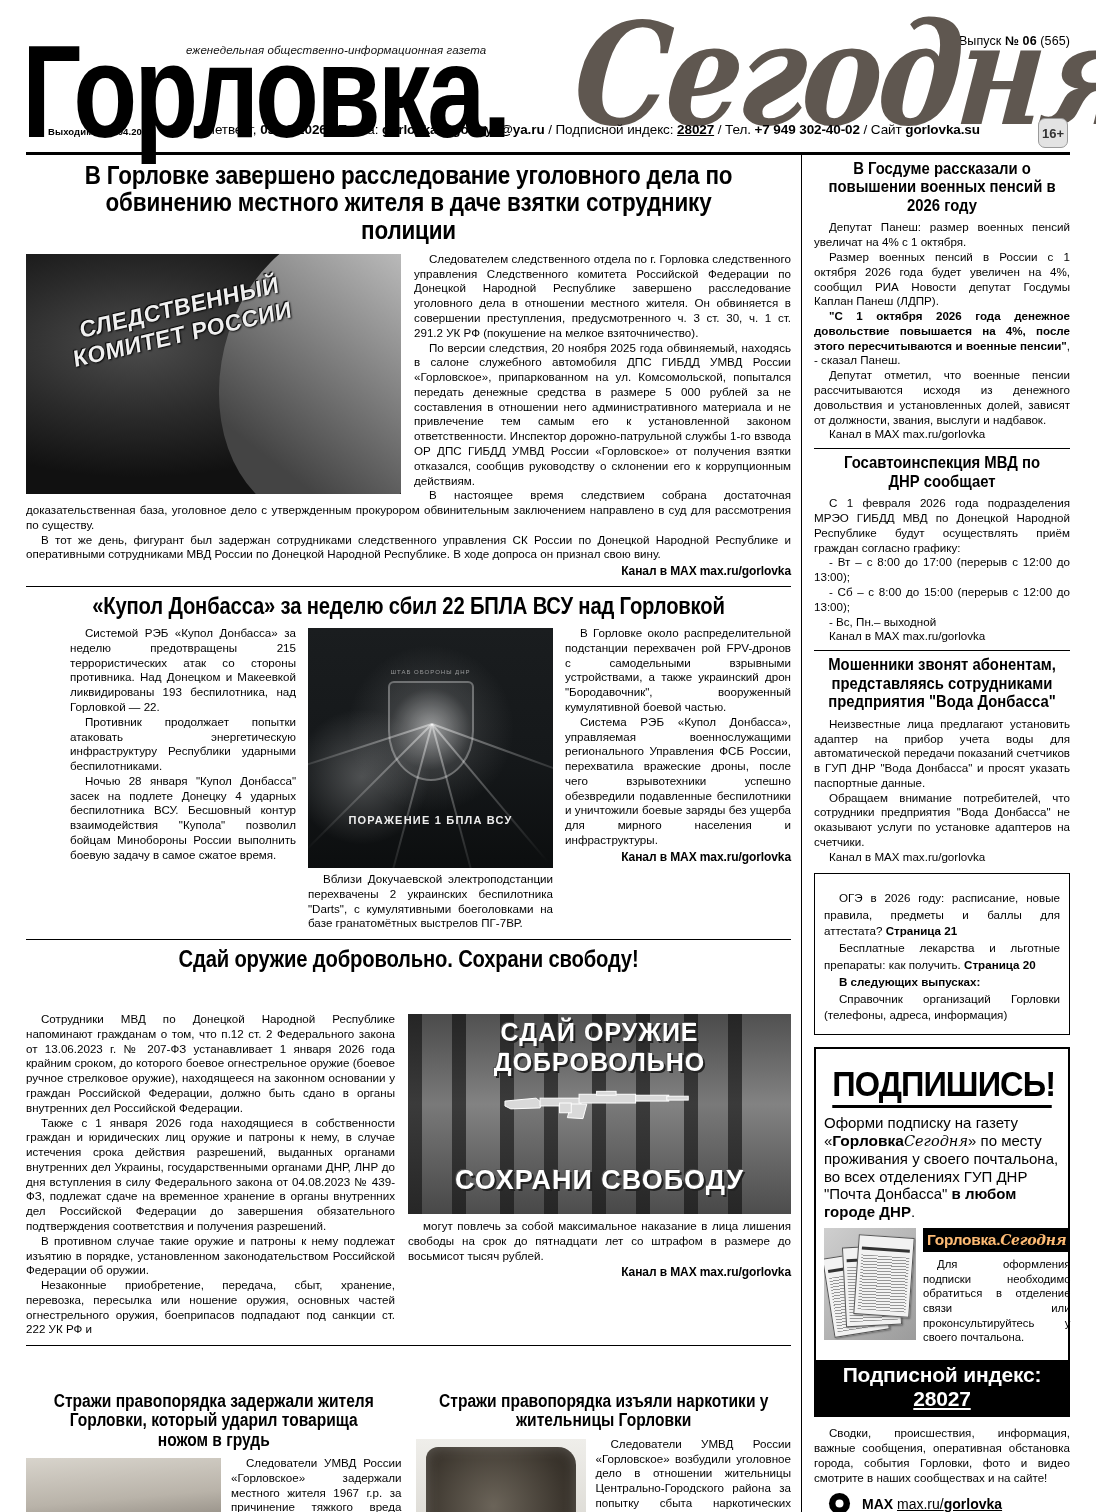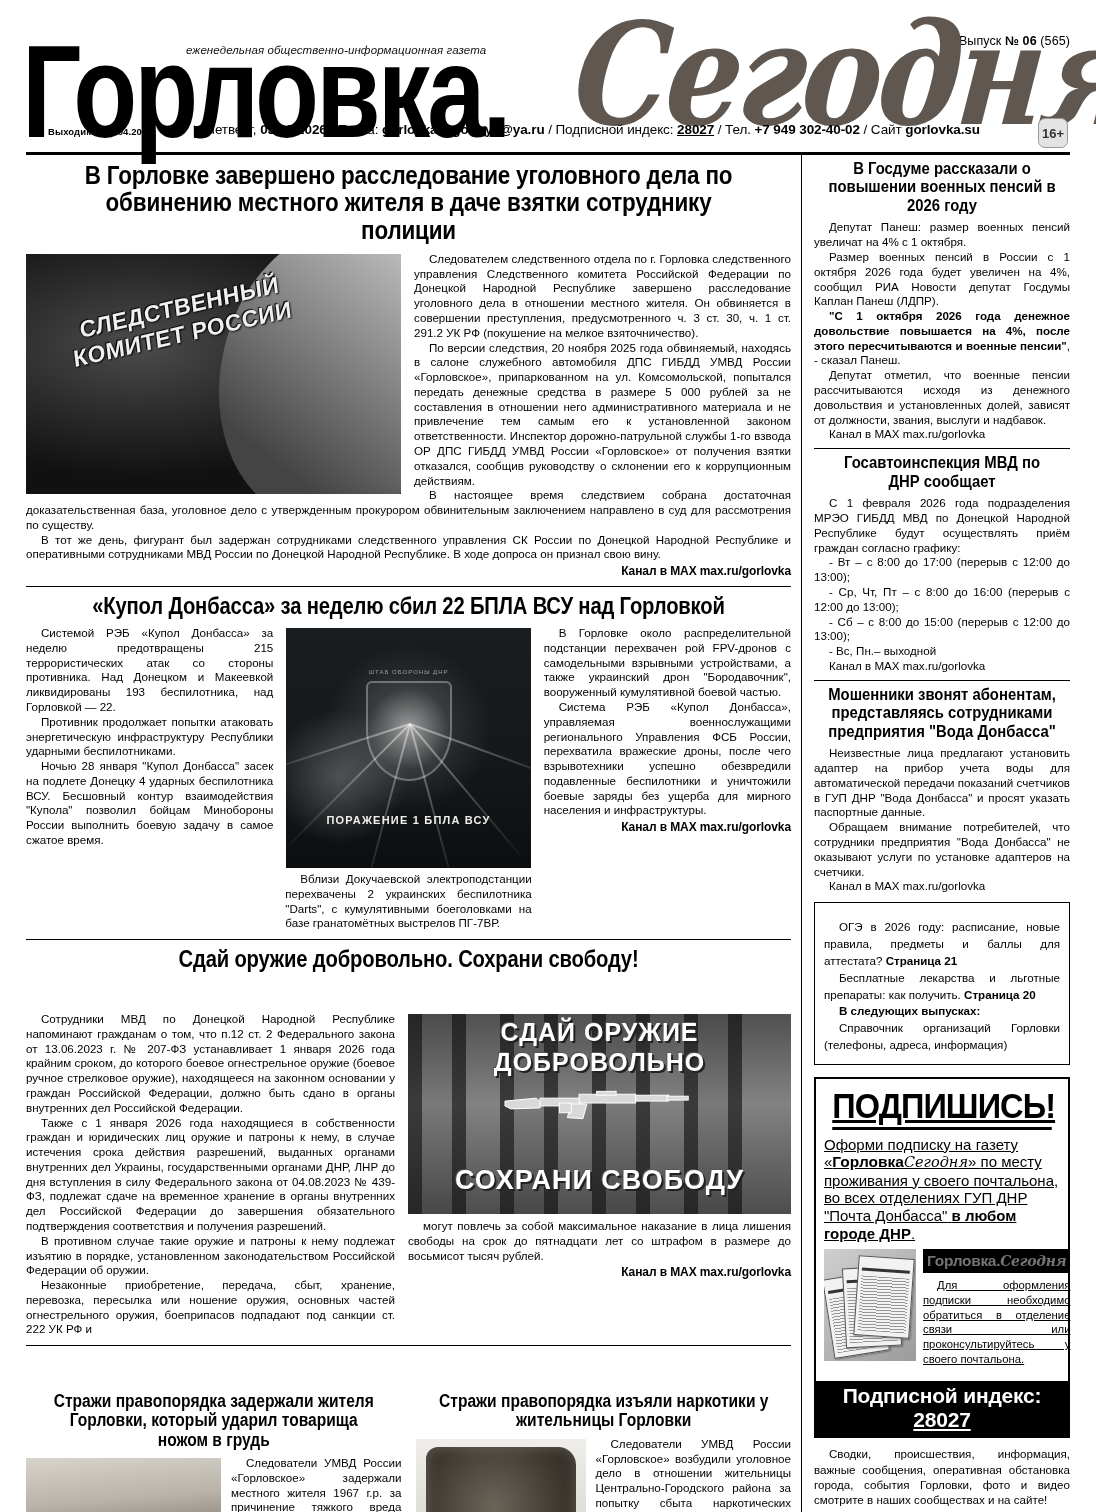--- a/index.html
+++ b/index.html
@@ -102,21 +102,21 @@
   p.body + p.body { margin-top:0; }
   .src {
     font-size:12px; font-weight:bold; text-align:right;
     margin-top:2px; letter-spacing:-.1px;
   }
   .src-plain { font-size:11.6px; text-align:left; text-indent:15px; margin:0; }
 
   
   .cols2 { display:flex; gap:13px;margin-top:40px; }
   .cols2 > div { flex:1; }
-  .cols3 { display:flex; gap:12px; }
+  .cols3 { display:flex; gap:12px;margin-left:44px; }
 
   
   .photo { position:relative; overflow:hidden; background:#777; }
 
   .ph-sk {
     width:375px; height:240px; float:left; margin:2px 13px 4px 0;
     background:
       radial-gradient(ellipse 70% 55% at 30% 38%, #4c4c4c 0%, #2a2a2a 55%, #111 100%),
       linear-gradient(150deg,#b9b9b9 0%,#8f8f8f 22%,#3c3c3c 45%,#262626 70%,#0d0d0d 100%);
   }
@@ -213,21 +213,21 @@
   }
 
   
   .box-outline {
     border:1.5px solid #000; padding:16px 9px 10px 9px; margin:10px 0 0 0;
   }
   .box-outline p { font-size:11.6px; line-height:1.45; text-indent:15px; margin:0; text-align:justify;}
   .box-outline b { font-weight:bold; }
 
   .sub-ad { border:2px solid #000; margin:12px 0 0 0; padding:0; }
-  .sub-ad-inner { padding:6px 8px 8px 8px;text-decoration:underline; }
+  .sub-ad-inner { padding:14px 8px 8px 8px; }
   .sub-title {
     font-size:35px; font-weight:bold; text-align:center;
     letter-spacing:-1px; border-bottom:3px solid #000;
     padding-bottom:1px; margin:1px 0 6px 0;
     transform:scaleX(.93); transform-origin:center;
   }
   .sub-body { font-size:15px; line-height:1.18; text-align:left; }
   .sub-body .br-gor { font-weight:bold; font-size:15.5px; }
   .sub-body .br-seg { font-family:"DejaVu Serif", serif; font-style:italic; font-size:14.5px; }
   .sub-flex { display:flex; gap:7px; margin-top:7px; align-items:flex-start; }
@@ -245,21 +245,21 @@
     content:""; position:absolute; left:3px; top:11px; right:3px; height:3px;
     background:#333;
   }
   .sub-papers .pg::after {
     content:""; position:absolute; left:3px; top:19px; right:3px; bottom:4px;
     background:repeating-linear-gradient(180deg,#666 0 1px,transparent 1px 3px);
     opacity:.65;
   }
   .sub-right { flex:1; }
   .logo-chip {
-    background:#000; color:#737373; text-align:center;
+    background:#000; color:#fdba74; text-align:center;
     padding:3px 4px; font-weight:bold; font-size:15.5px;
     letter-spacing:-.3px; white-space:nowrap;
   }
   .logo-chip .it { font-family:"DejaVu Serif", serif; font-style:italic; font-weight:bold; font-size:14px;}
   .sub-note { font-size:11.3px; line-height:1.3; text-align:justify; text-indent:14px; margin-top:5px;}
   .index-bar {
     background:#000; color:#fff; font-weight:bold; font-size:21px;
     text-align:center; padding:3px 0 4px 0; margin-top:7px;
     letter-spacing:-.2px;
   }
@@ -441,21 +441,20 @@
         <p class="body">Депутат отметил, что военные пенсии рассчитываются исходя из денежного довольствия и установленных долей, зависят от должности, звания, выслуги и надбавок.</p>
         <p class="src-plain">Канал в MAX max.ru/gorlovka</p>
       </div>
 
       <div class="hr-thin"></div>
 
       <div>
         <h3 class="head-r">Госавтоинспекция МВД по ДНР сообщает</h3>
         <p class="body">С 1 февраля 2026 года подразделения МРЭО ГИБДД МВД по Донецкой Народной Республике будут осуществлять приём граждан согласно графику:</p>
         <p class="body">- Вт – с 8:00 до 17:00 (перерыв с 12:00 до 13:00);</p>
-        <p class="body">- Ср, Чт, Пт – с 8:00 до 16:00 (перерыв с 12:00 до 13:00);</p>
         <p class="body">- Сб – с 8:00 до 15:00 (перерыв с 12:00 до 13:00);</p>
         <p class="body">- Вс, Пн.– выходной</p>
         <p class="src-plain">Канал в MAX max.ru/gorlovka</p>
       </div>
 
       <div class="hr-thin"></div>
 
       <div>
         <h3 class="head-r">Мошенники звонят абонентам, представляясь сотрудниками предприятия "Вода Донбасса"</h3>
         <p class="body">Неизвестные лица предлагают установить адаптер на прибор учета воды для автоматической передачи показаний счетчиков в ГУП ДНР "Вода Донбасса" и просят указать паспортные данные.</p>

